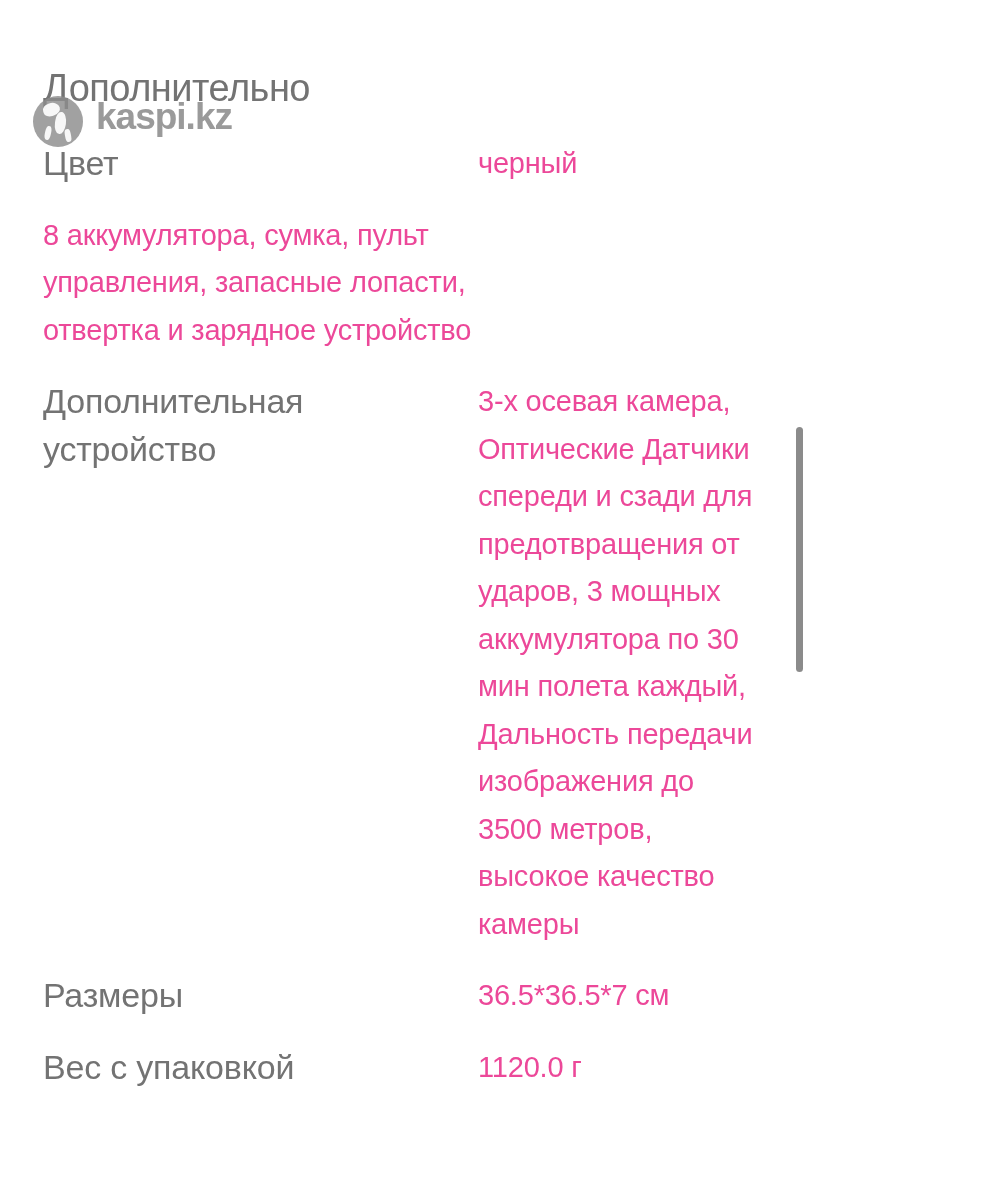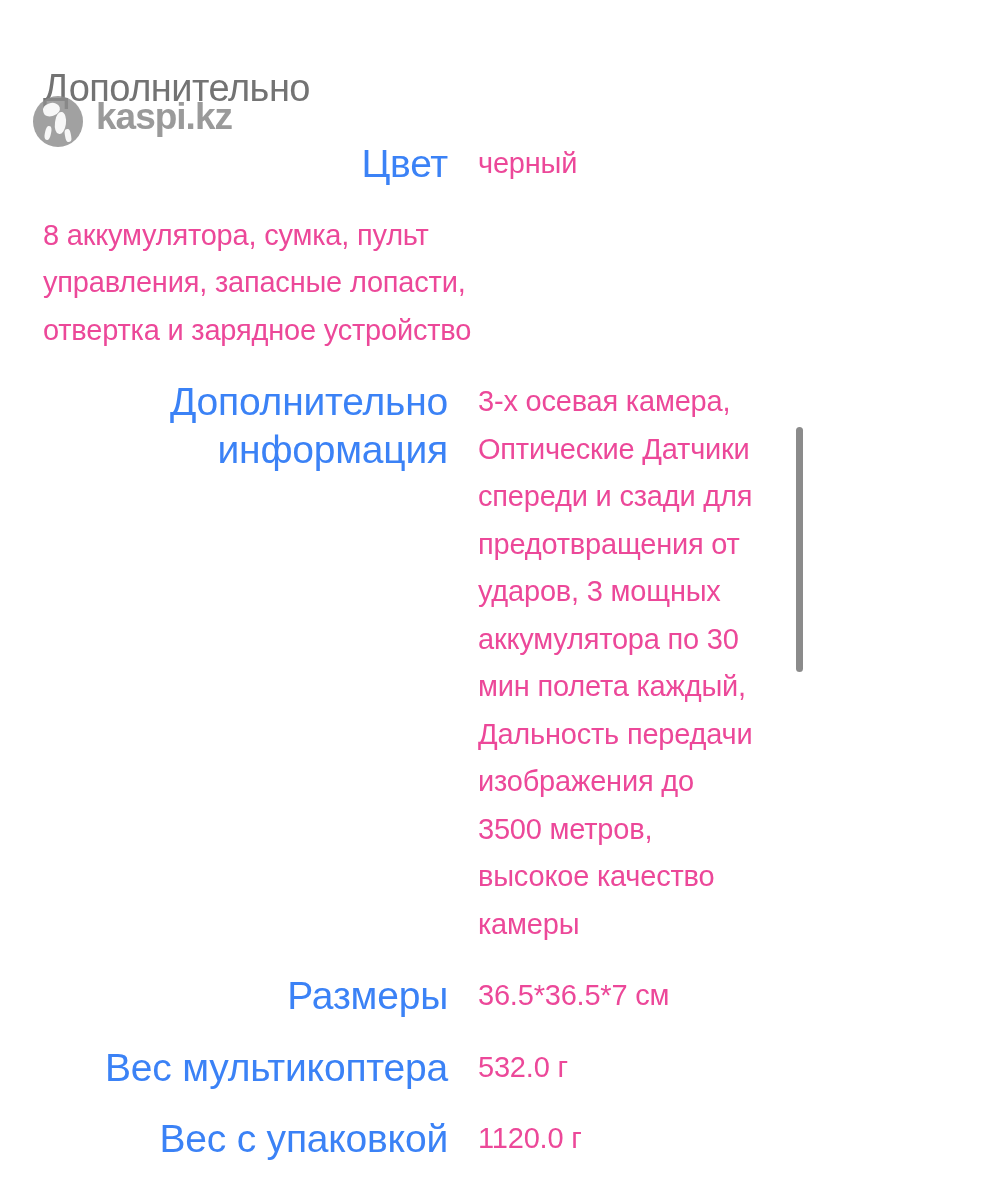--- a/index.html
+++ b/index.html
@@ -31,26 +31,25 @@
     letter-spacing: -0.5px;
     margin: 0 0 29px 0;
   }
   .spec-table { width: 100%; }
   .spec-row {
     display: grid;
     grid-template-columns: 435px 1fr;
     margin-bottom: 24px;
   }
   .spec-label {
-    color: #3b82f6;
-    font-size: 39px;
+    color: #737373;
+    font-size: 34px;
     line-height: 47.5px;
     letter-spacing: -0.2px;
     padding-right: 30px;
-    text-align: right;
   }
   .spec-value {
     color: #ec4899;
     font-size: 29px;
     line-height: 47.5px;
     letter-spacing: -0.2px;
   }
   
   .watermark {
     position: absolute;
@@ -137,33 +136,29 @@
   <div class="spec-row">
     <div class="spec-label">Цвет</div>
     <div class="spec-value">черный</div>
   </div>
 
   <div class="spec-row">
     <div class="spec-value">8 аккумулятора, сумка, пульт управления, запасные лопасти, отвертка и зарядное устройство</div>
   </div>
 
   <div class="spec-row">
-    <div class="spec-label">Дополнительно информация</div>
+    <div class="spec-label">Дополнительная устройство</div>
     <div class="spec-value">3-х осевая камера, Оптические Датчики спереди и сзади для предотвращения от ударов, 3 мощных аккумулятора по 30 мин полета каждый, Дальность передачи изображения до 3500 метров, высокое качество камеры</div>
   </div>
 
   <div class="spec-row">
     <div class="spec-label">Размеры</div>
     <div class="spec-value">36.5*36.5*7 см</div>
   </div>
 
-  <div class="spec-row">
-    <div class="spec-label">Вес мультикоптера</div>
-    <div class="spec-value">532.0 г</div>
-  </div>
 
   <div class="spec-row">
     <div class="spec-label">Вес с упаковкой</div>
     <div class="spec-value">1120.0 г</div>
   </div>
 </div>
   </div>
 
   <div class="scroll-thumb"></div>
 </div>

